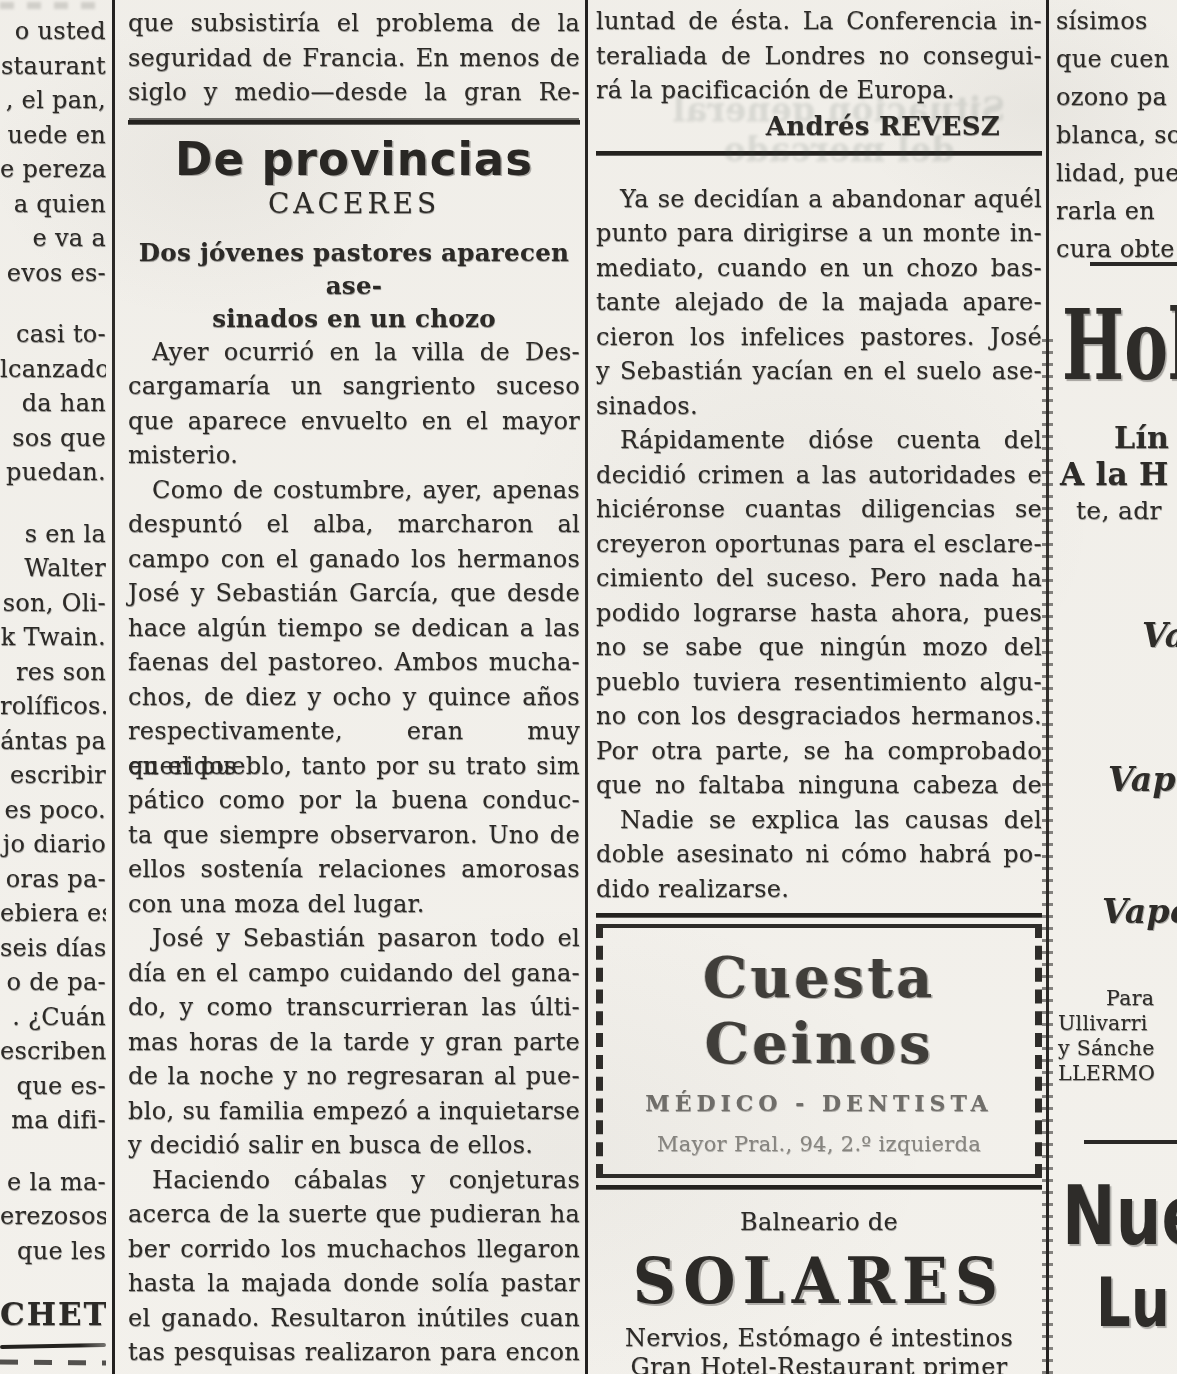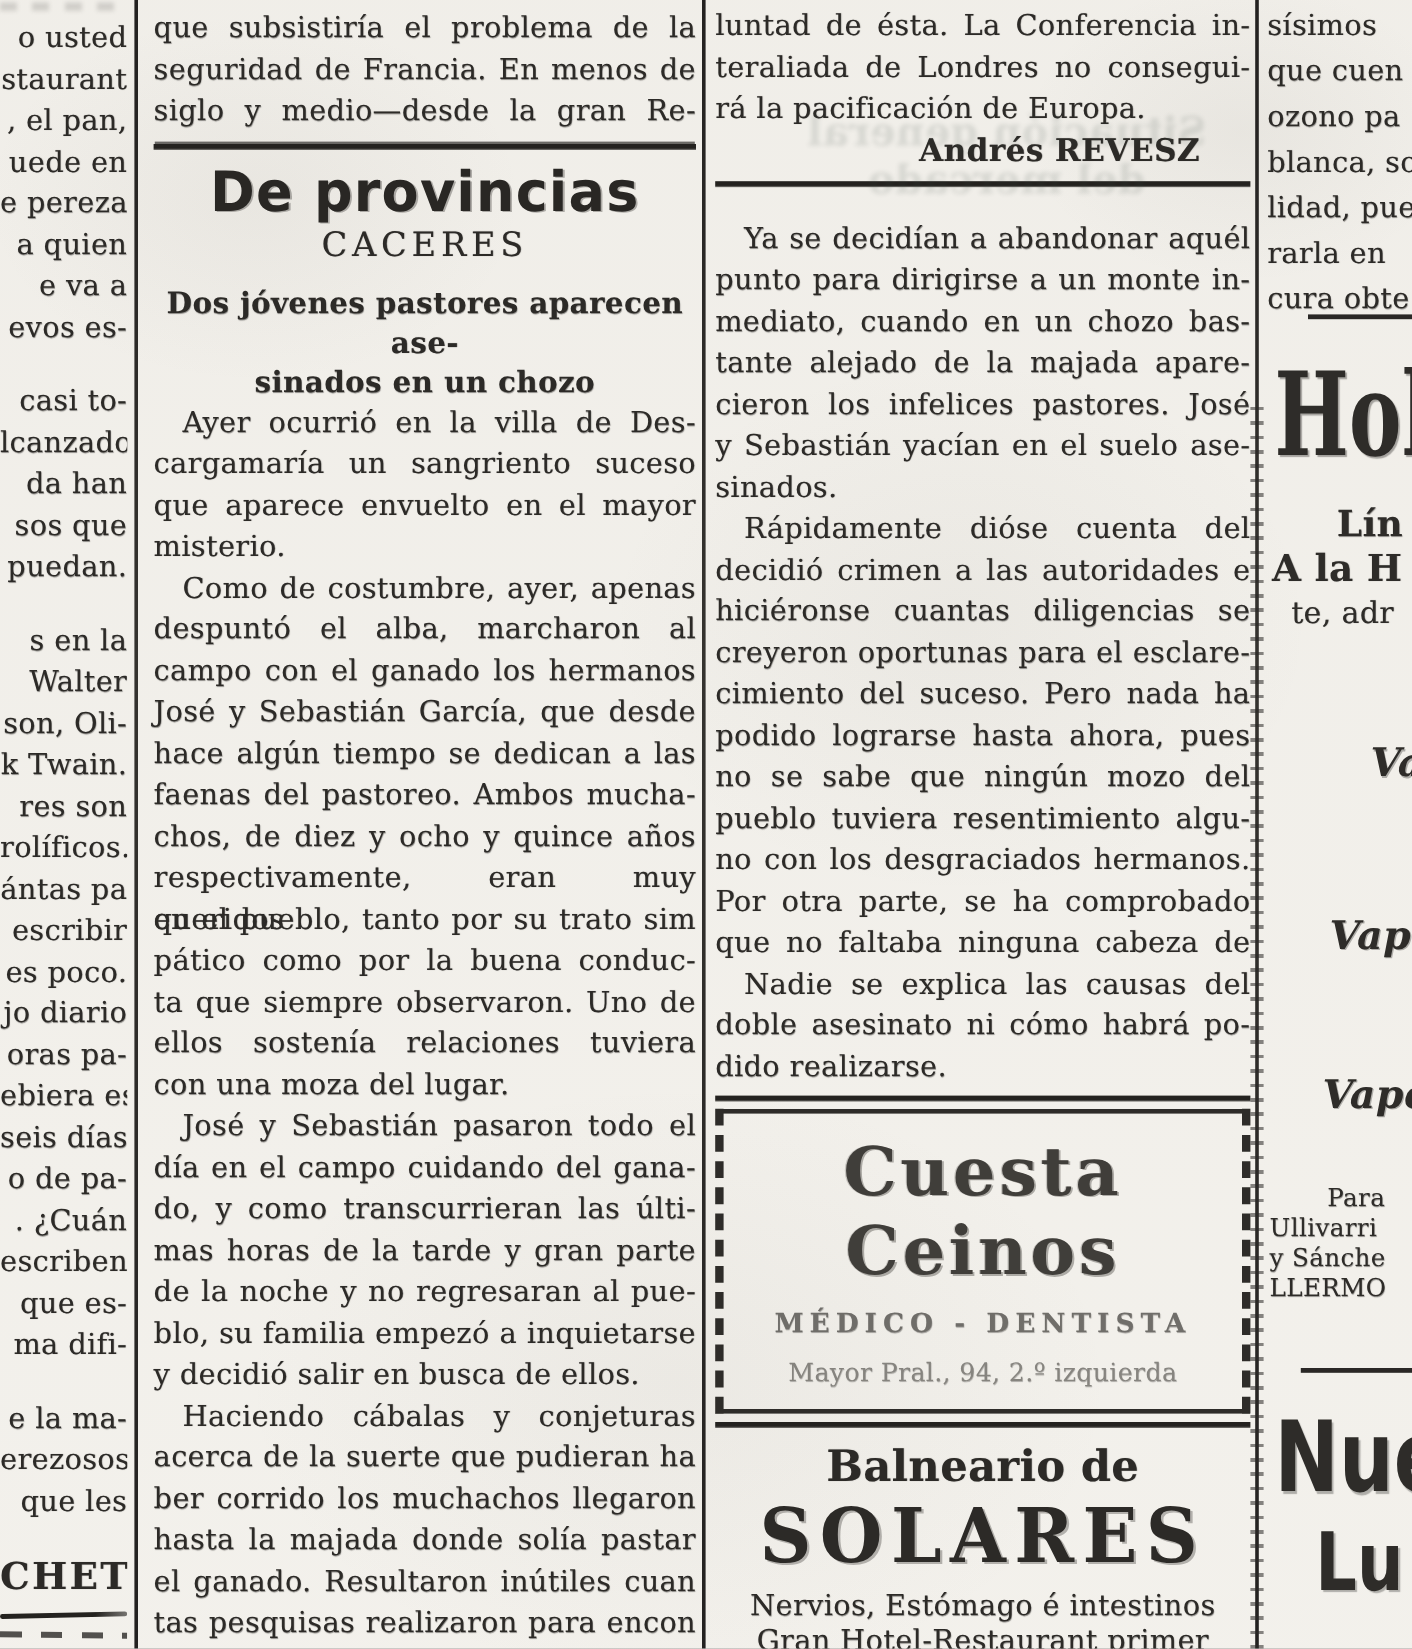--- a/index.html
+++ b/index.html
@@ -57,21 +57,21 @@
   .ghost{position:absolute;left:638px;top:90px;width:402px;text-align:center;
     transform:scaleX(-1);opacity:0.13;filter:blur(1.7px);
     font-weight:bold;font-size:33px;line-height:40px;color:#3a4a42;}
   .ad-dentist{margin-top:4px;border:4px solid #2e2c29;border-left:7px dashed #2e2c29;border-right:7px dashed #2e2c29;
     padding:16px 6px 18px;text-align:center;}
   .ad-dentist-name{font-size:56px;font-weight:bold;letter-spacing:3px;color:#403e3a;
     text-shadow:1.5px 1px 0 rgba(70,68,62,0.4), -1px -0.5px 0 rgba(70,68,62,0.25);filter:blur(0.3px);}
   .ad-dentist-prof{margin-top:14px;font-size:22px;font-weight:bold;letter-spacing:5px;color:#4c4a46;opacity:0.78;filter:blur(0.5px);}
   .ad-dentist-addr{margin-top:16px;font-size:21px;color:#55534e;opacity:0.68;filter:blur(0.6px);}
   .ad-balneario{margin-top:10px;text-align:center;}
-  .bal-kicker{font-size:36px;font-weight:bold;line-height:44px;}
+  .bal-kicker{font-size:24px;font-weight:normal;line-height:44px;}
   .bal-name{font-size:60px;font-weight:bold;letter-spacing:7px;line-height:66px;margin-top:4px;
     transform:scaleY(1.05);text-shadow:2px 1.5px 0 rgba(60,58,54,0.35);}
   .bal-line{font-size:24px;line-height:29px;}
   .bal-line.first{margin-top:10px;}
   .col4 .rule-short{position:absolute;left:34px;right:0;height:4px;background:#2a2826;}
   .frag{position:absolute;white-space:nowrap;color:#2e2c29;}
   .huge1{font-size:84px;font-weight:bold;transform:scale(0.78,1.15);transform-origin:left top;
     text-shadow:2px 2px 1px rgba(50,48,45,0.4);}
   .boldfrag{font-size:30px;font-weight:bold;}
   .boldfrag2{font-size:31px;font-weight:bold;}
@@ -162,21 +162,21 @@
           <div class="line">despuntó el alba, marcharon al</div>
           <div class="line">campo con el ganado los hermanos</div>
           <div class="line">José y Sebastián García, que desde</div>
           <div class="line">hace algún tiempo se dedican a las</div>
           <div class="line">faenas del pastoreo. Ambos mucha-</div>
           <div class="line">chos, de diez y ocho y quince años</div>
           <div class="line">respectivamente, eran muy queridos</div>
           <div class="line">en el pueblo, tanto por su trato sim</div>
           <div class="line">pático como por la buena conduc-</div>
           <div class="line">ta que siempre observaron. Uno de</div>
-          <div class="line">ellos sostenía relaciones tuviera</div>
+          <div class="line">ellos sostenía relaciones amorosas</div>
           <div class="line end">con una moza del lugar.</div>
         </div>
         <div class="para">
           <div class="line indent">José y Sebastián pasaron todo el</div>
           <div class="line">día en el campo cuidando del gana-</div>
           <div class="line">do, y como transcurrieran las últi-</div>
           <div class="line">mas horas de la tarde y gran parte</div>
           <div class="line">de la noche y no regresaran al pue-</div>
           <div class="line">blo, su familia empezó a inquietarse</div>
           <div class="line end">y decidió salir en busca de ellos.</div>

